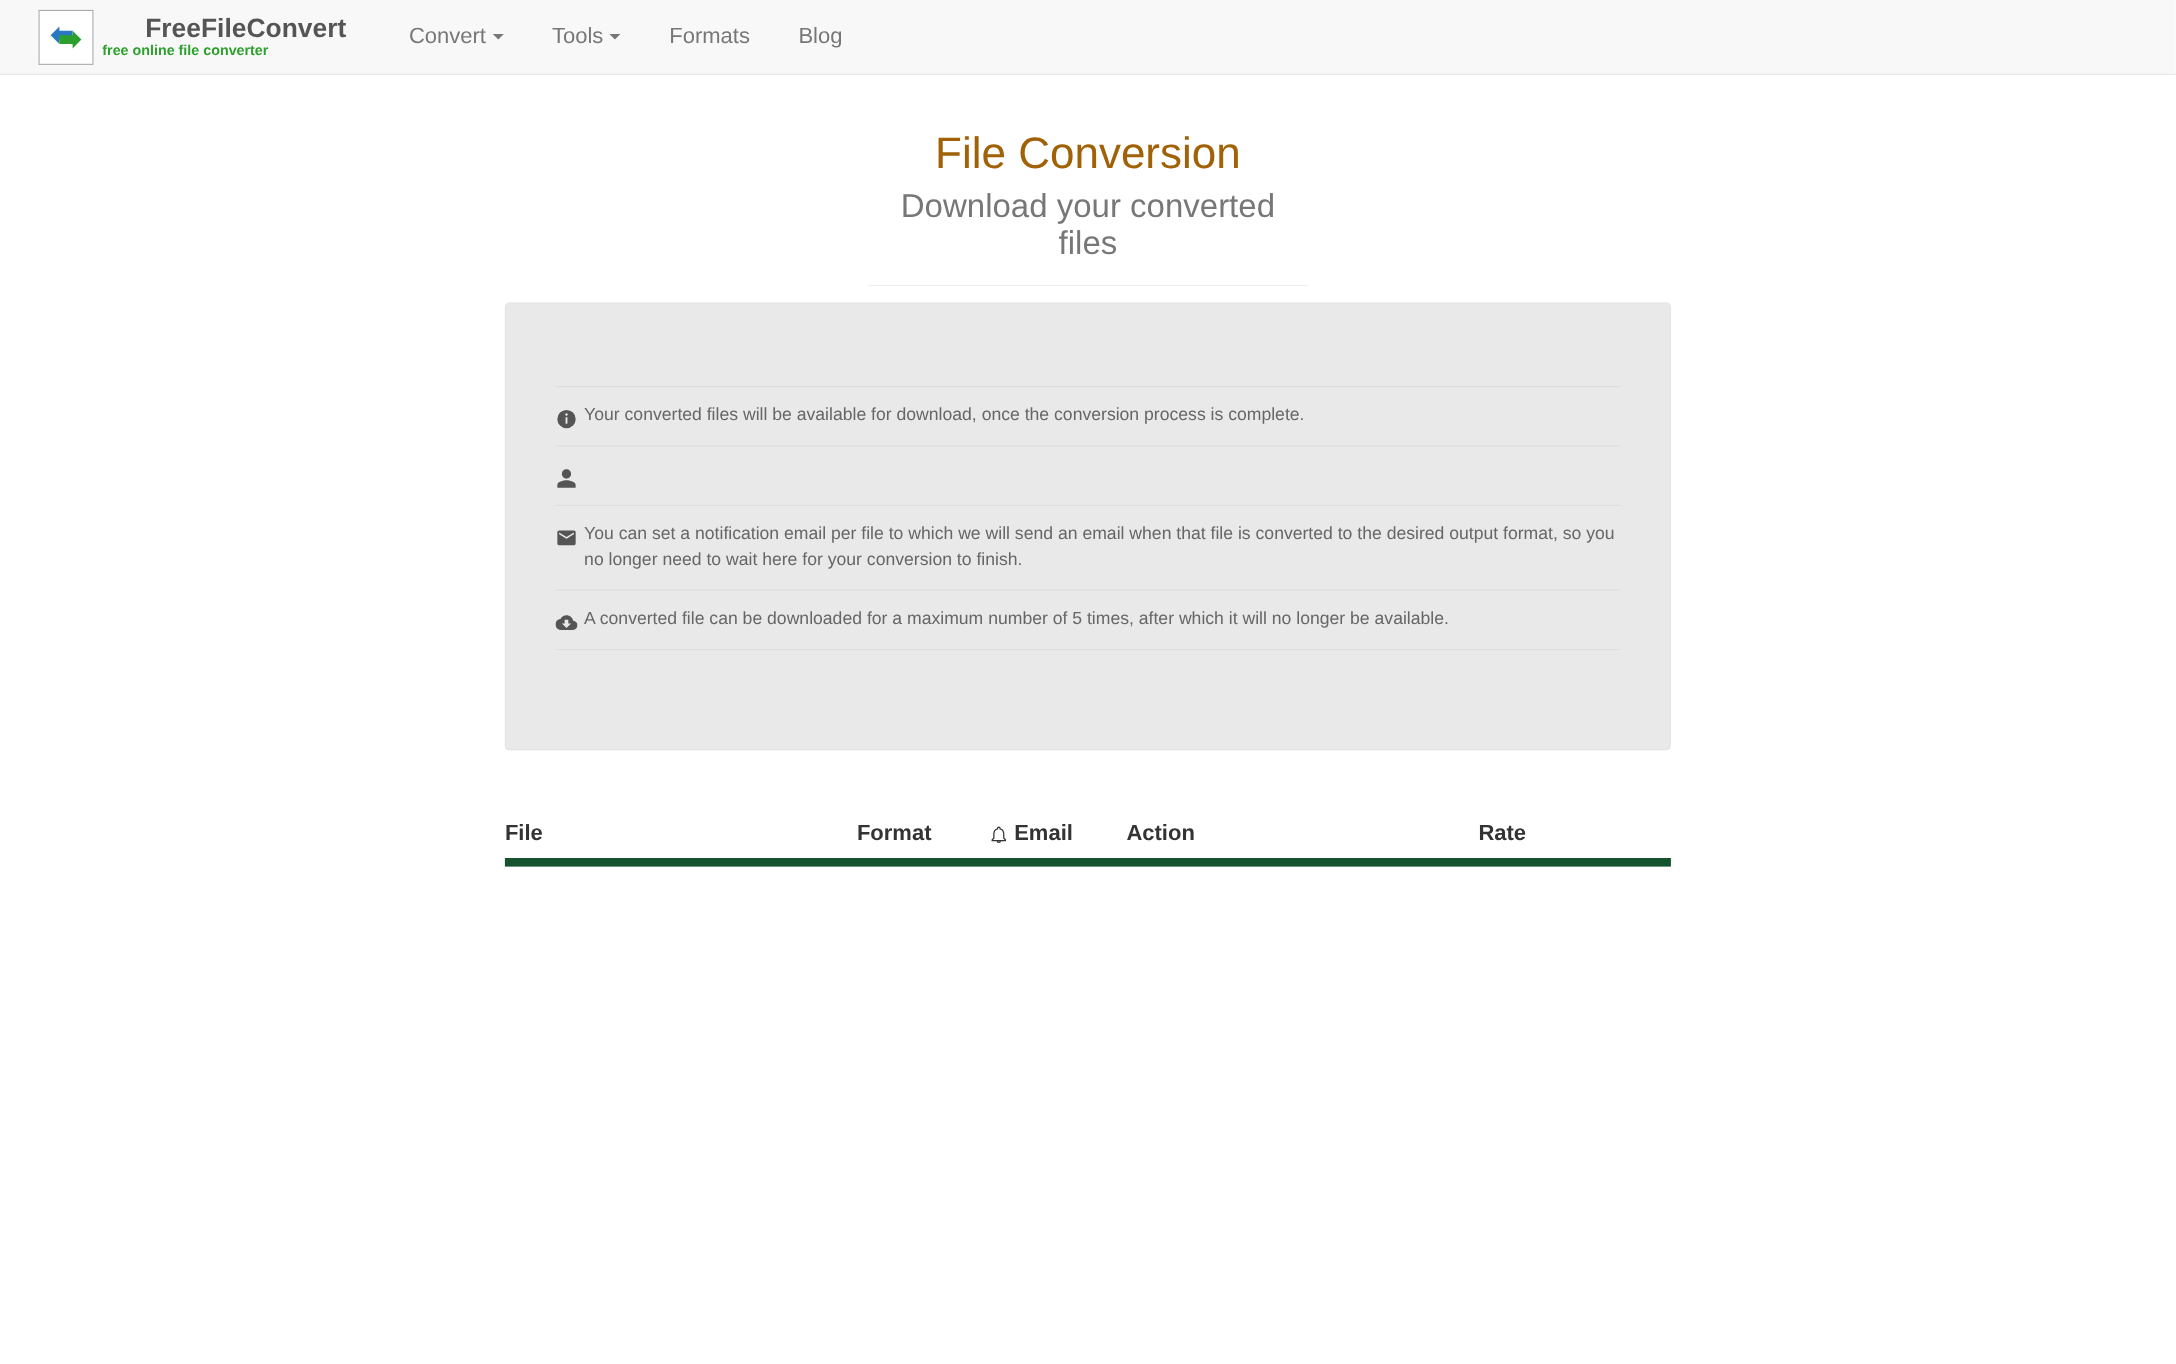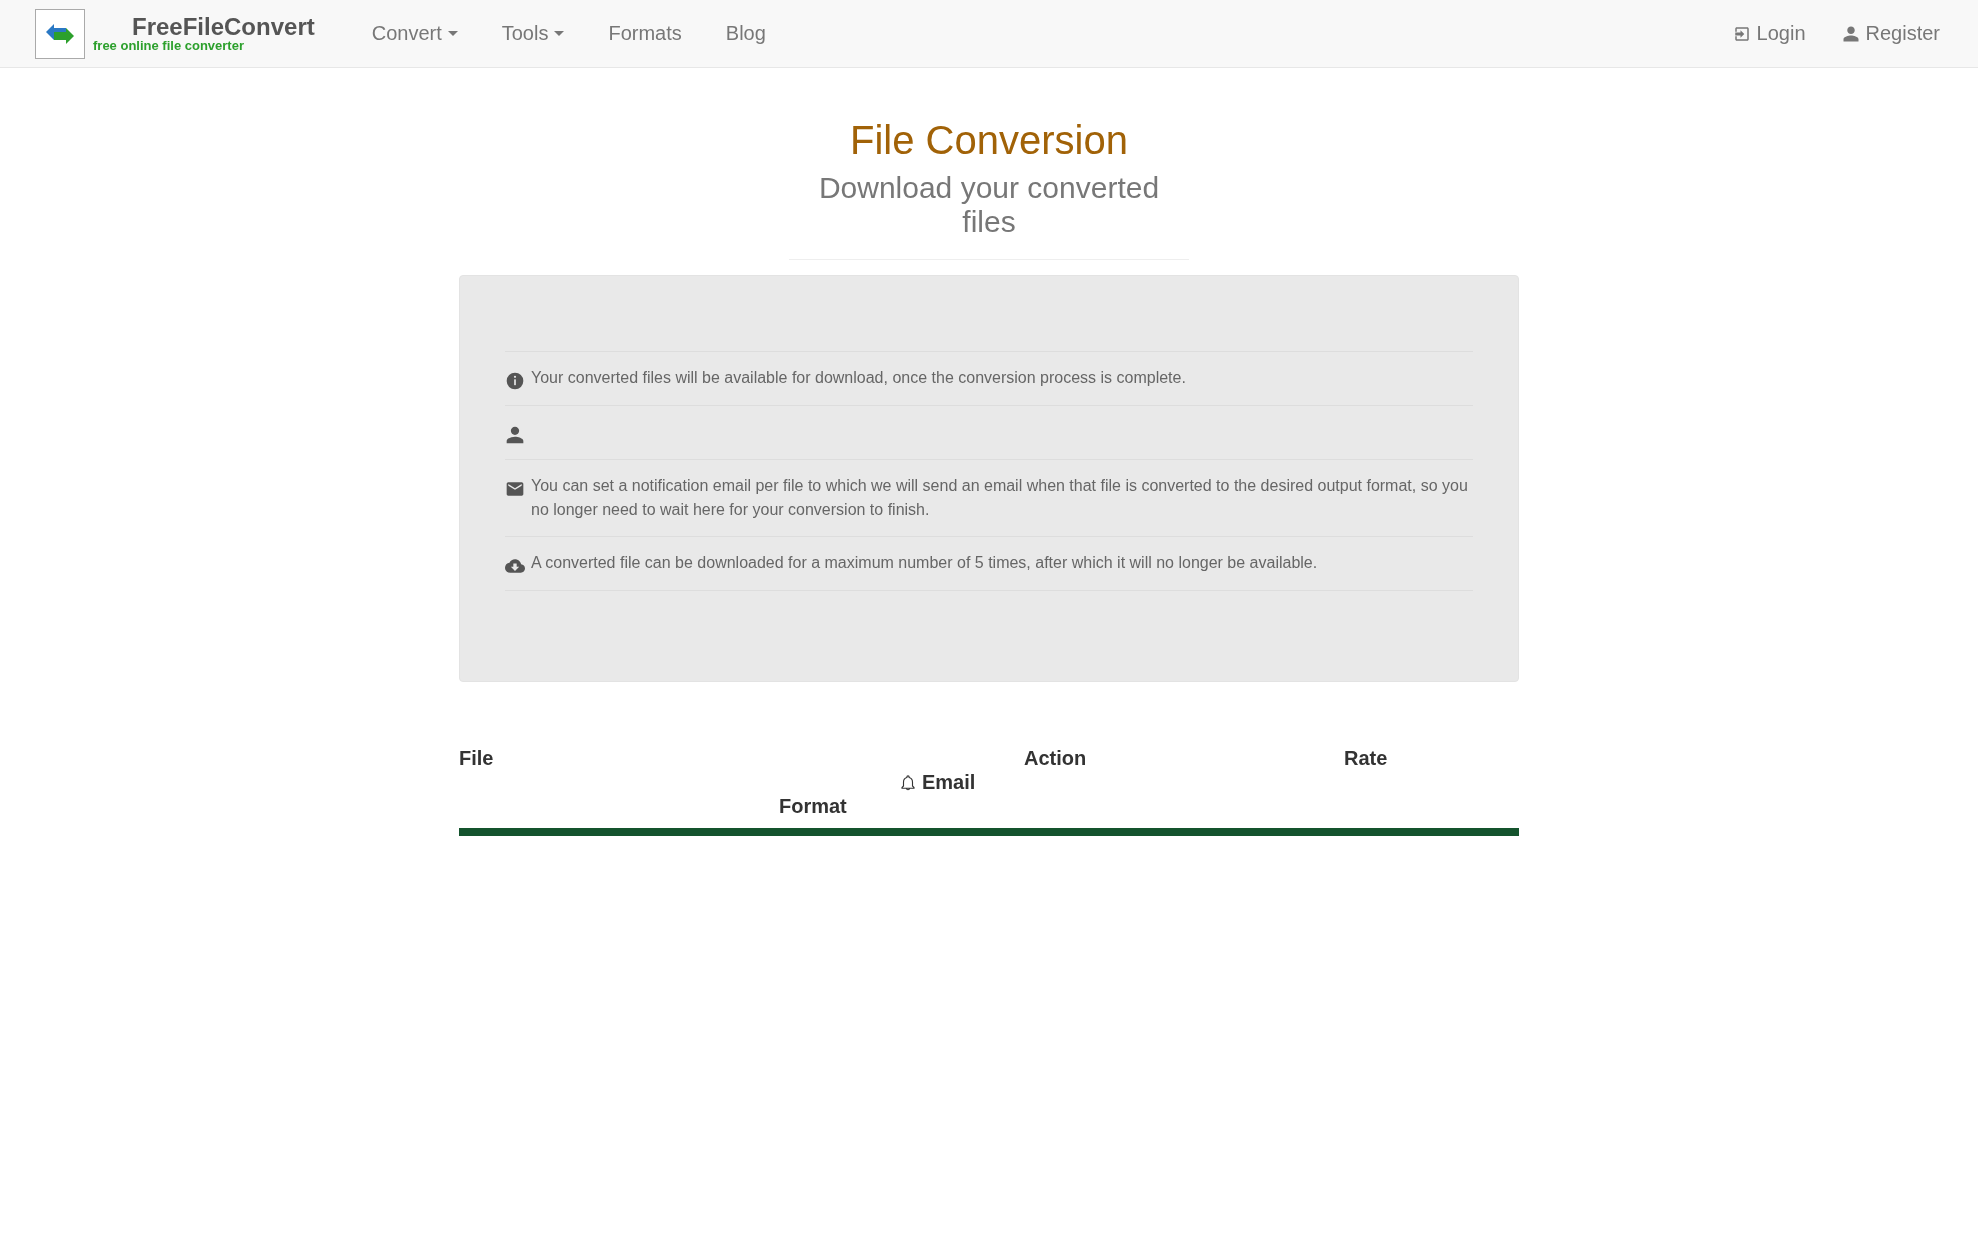--- a/index.html
+++ b/index.html
@@ -110,21 +110,21 @@
     
     .results-head {
       display: flex;
       border-bottom: 8px solid #14532d;
       padding: 10px 0;
       font-size: 20px;
       font-weight: bold;
       color: #333;
     }
     .col-file { flex: 0 0 320px; }
-    .col-format { flex: 0 0 120px; margin-top: 48px; }
+    .col-format { flex: 0 0 120px; }
     .col-email { flex: 0 0 125px; display: flex; align-items: center; }
     .col-email svg { width: 18px; height: 18px; margin-right: 5px; fill: none; stroke: #333; stroke-width: 1.5; }
     .col-action { flex: 0 0 320px; }
     .col-rate { flex: 1; }
   </style>
 </head>
 <body>
 
 <nav class="navbar">
   <a href="#" class="navbar-brand">
@@ -148,34 +148,20 @@
       <span>Tools</span>
       <span class="caret-down"></span>
     </a>
     <a href="#">
         <span>Formats</span>
       </a>
     <a href="#">
         <span>Blog</span>
       </a>
   </div>
-  <div class="nav-right">
-    <a href="#">
-      <svg viewBox="0 0 24 24">
-          <path d="M10 17l5-5-5-5v3H3v4h7v3zm9-14H5c-1.1 0-2 .9-2 2v4h2V5h14v14H5v-4H3v4c0 1.1.9 2 2 2h14c1.1 0 2-.9 2-2V5c0-1.1-.9-2-2-2z"></path>
-        </svg>
-      <span>Login</span>
-    </a>
-    <a href="#">
-      <svg viewBox="0 0 24 24">
-          <path d="M12 12c2.76 0 5-2.24 5-5s-2.24-5-5-5-5 2.24-5 5 2.24 5 5 5zm0 2c-3.33 0-10 1.67-10 5v3h20v-3c0-3.33-6.67-5-10-5z"></path>
-        </svg>
-      <span>Register</span>
-    </a>
-  </div>
 </nav>
 
 <div class="container">
   <div class="page-header">
     <h1 class="page-title">File Conversion</h1>
     <h2 class="page-subtitle">Download your converted files</h2>
   </div>
 
   <div class="well">
     <ul class="list-group">

